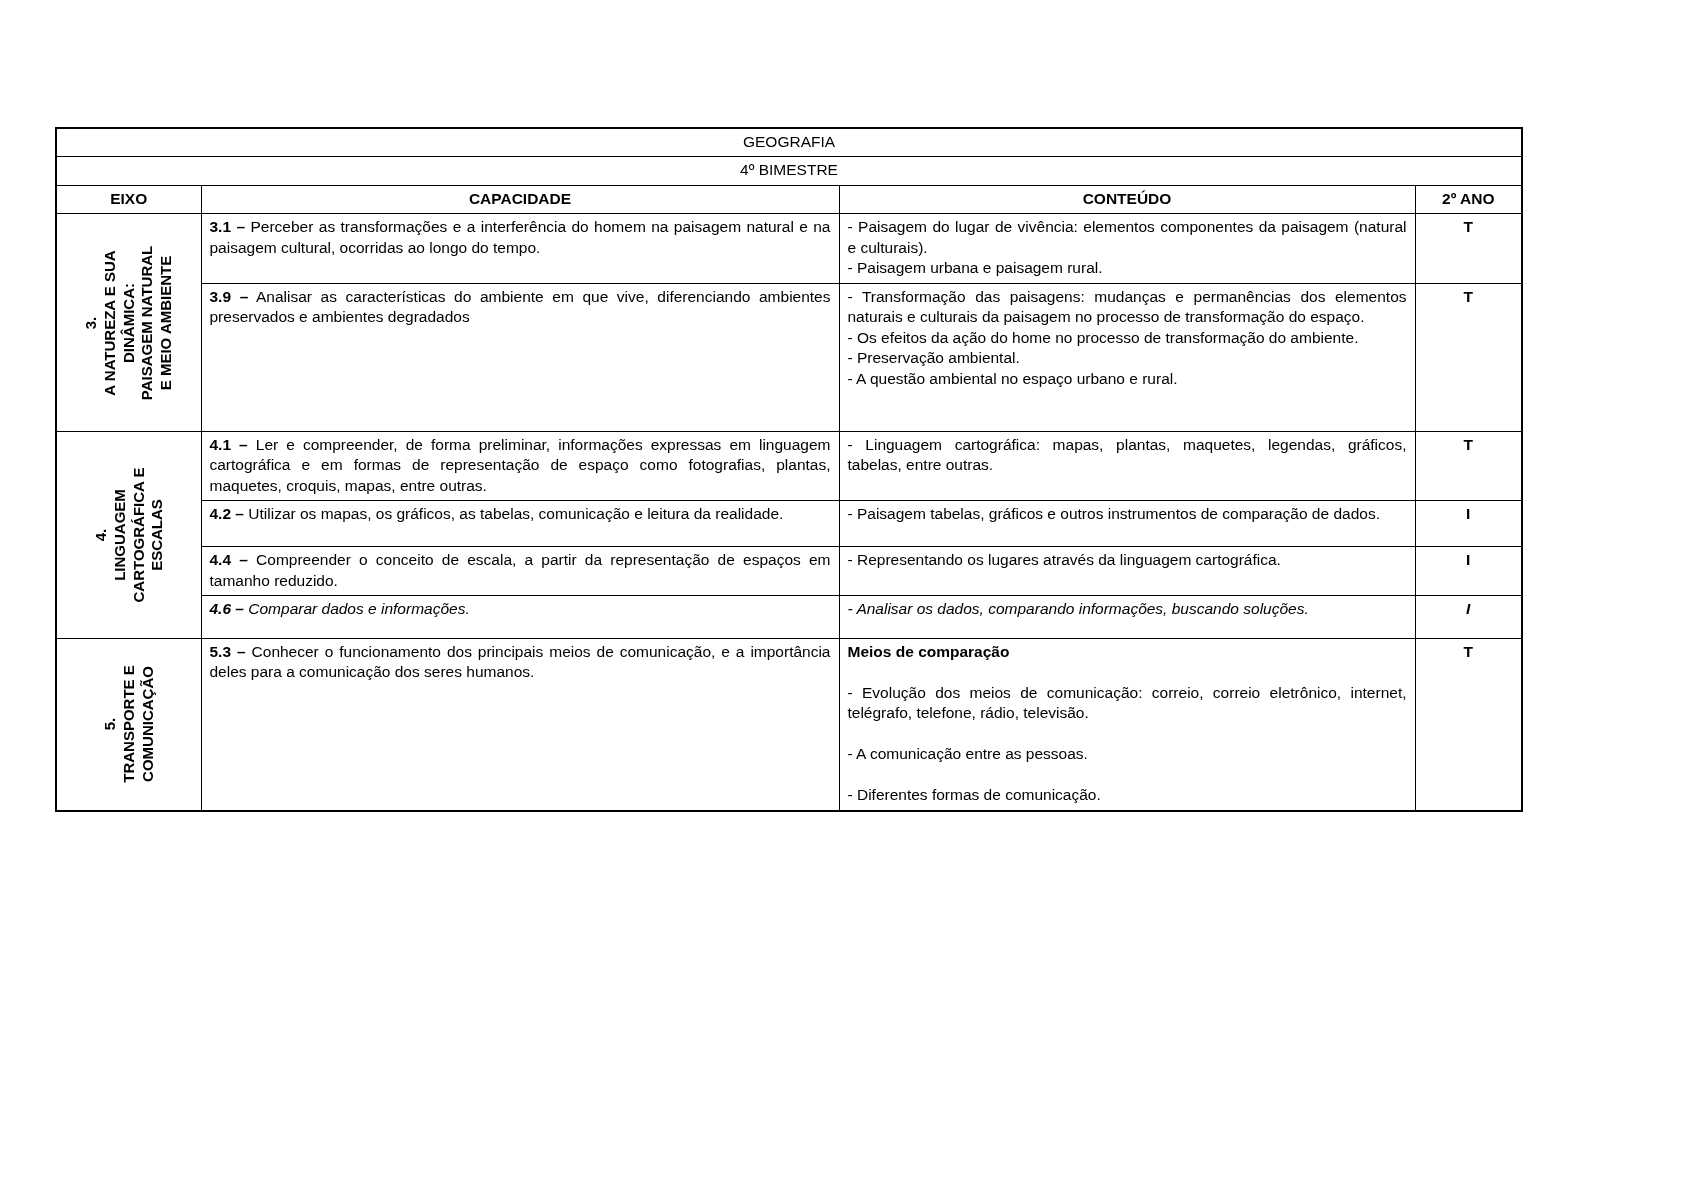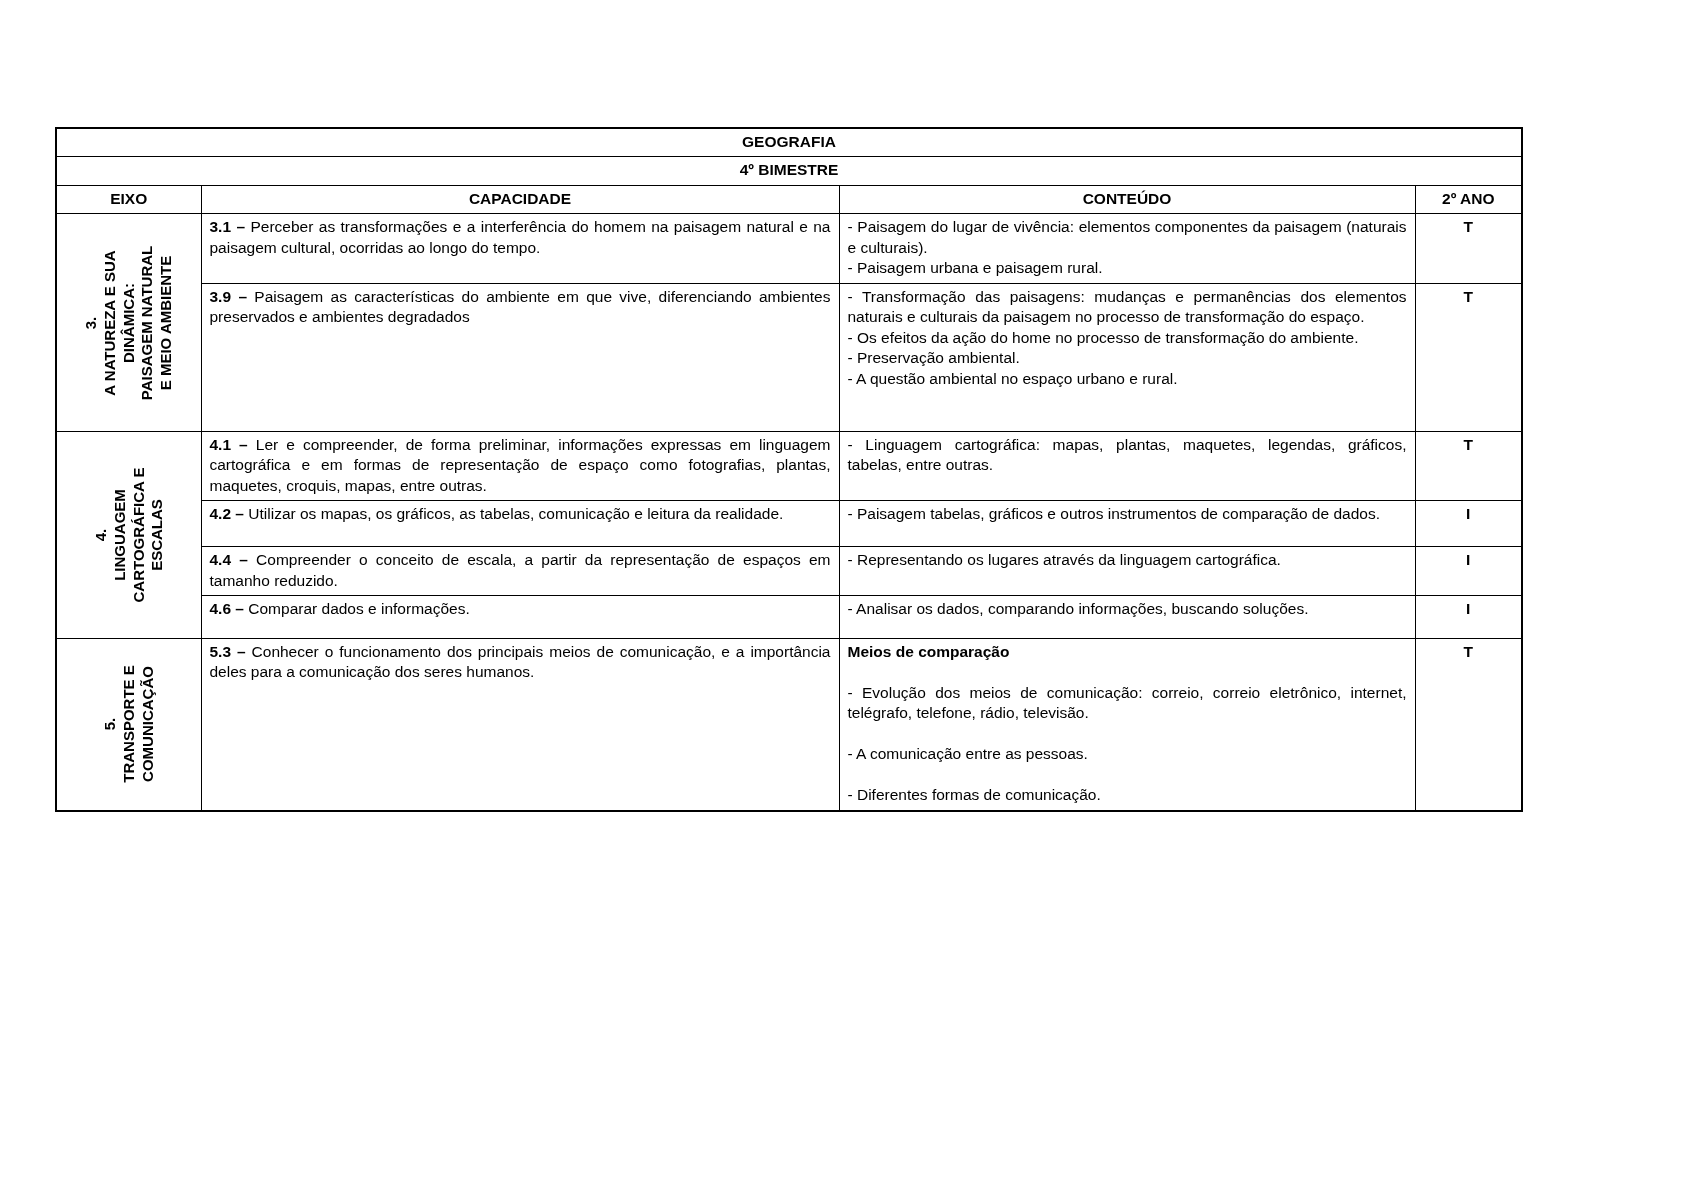--- a/index.html
+++ b/index.html
@@ -15,21 +15,21 @@
   }
   table.grid td {
     border:1.5px solid #000;
     vertical-align:top;
     padding:3px 8px 4px 8px;
     font-size:15.5px;
     line-height:1.32;
     overflow:hidden;
   }
   td.title-cell {
-    text-align:center; font-weight:bold; font-size:18px;
+    text-align:center; font-weight:normal; font-size:18px;
     padding:2px 4px; vertical-align:middle;margin-top:16px;
   }
   td.col-head {
     text-align:center; font-weight:bold; font-size:17.5px;
     padding:2px 4px; vertical-align:middle;margin-top:24px;
   }
   td.eixo-cell { position:relative; padding:0; }
   .eixo-text {
     position:absolute; left:50%; top:50%;
     transform:translate(-50%,-50%) rotate(-90deg);
@@ -42,21 +42,21 @@
   td.ano-cell {
     text-align:center; vertical-align:middle;
     font-weight:bold; font-size:16px;
   }
   tr.h27 { height:27px; }
   tr.r31 { height:66px; }
   tr.r32 { height:148px; }
   tr.r41 { height:67px; }
   tr.r42 { height:46px; }
   tr.r44 { height:45px; }
-  tr.r46 { height:43px; }
+  tr.r46 { height:43px;font-style:italic; }
   tr.r53 { height:170px; }
 </style>
 </head>
 <body>
 
 <div class="doc">
   <table class="grid">
     <colgroup>
       <col style="width:145px">
       <col style="width:638px">
@@ -82,27 +82,27 @@
     <tr class="r31">
       <td class="eixo-cell" rowspan="2">
         <div class="eixo-text">3.
 A NATUREZA E SUA
 DINÂMICA:
 PAISAGEM NATURAL
 E MEIO AMBIENTE</div>
       </td>
       <td class="cap-cell"><span class="b">3.1 –</span> <span>Perceber as transformações e a interferência do homem na paisagem natural e na paisagem cultural, ocorridas ao longo do tempo.</span></td>
       <td class="cont-cell">
-        <div class="pre">- Paisagem do lugar de vivência: elementos componentes da paisagem (naturais e culturais).
+        <div class="pre">- Paisagem do lugar de vivência: elementos componentes da paisagem (natural e culturais).
 - Paisagem urbana e paisagem rural.</div>
       </td>
       <td class="ano-cell">T</td>
     </tr>
     <tr class="r32">
-      <td class="cap-cell"><span class="b">3.9 –</span> <span>Paisagem as características do ambiente em que vive, diferenciando ambientes preservados e ambientes degradados</span></td>
+      <td class="cap-cell"><span class="b">3.9 –</span> <span>Analisar as características do ambiente em que vive, diferenciando ambientes preservados e ambientes degradados</span></td>
       <td class="cont-cell">
         <div class="pre">- Transformação das paisagens: mudanças e permanências dos elementos naturais e culturais da paisagem no processo de transformação do espaço.
 - Os efeitos da ação do home no processo de transformação do ambiente.
 - Preservação ambiental.
 - A questão ambiental no espaço urbano e rural.</div>
       </td>
       <td class="ano-cell">T</td>
     </tr>
 
     <tr class="r41">

